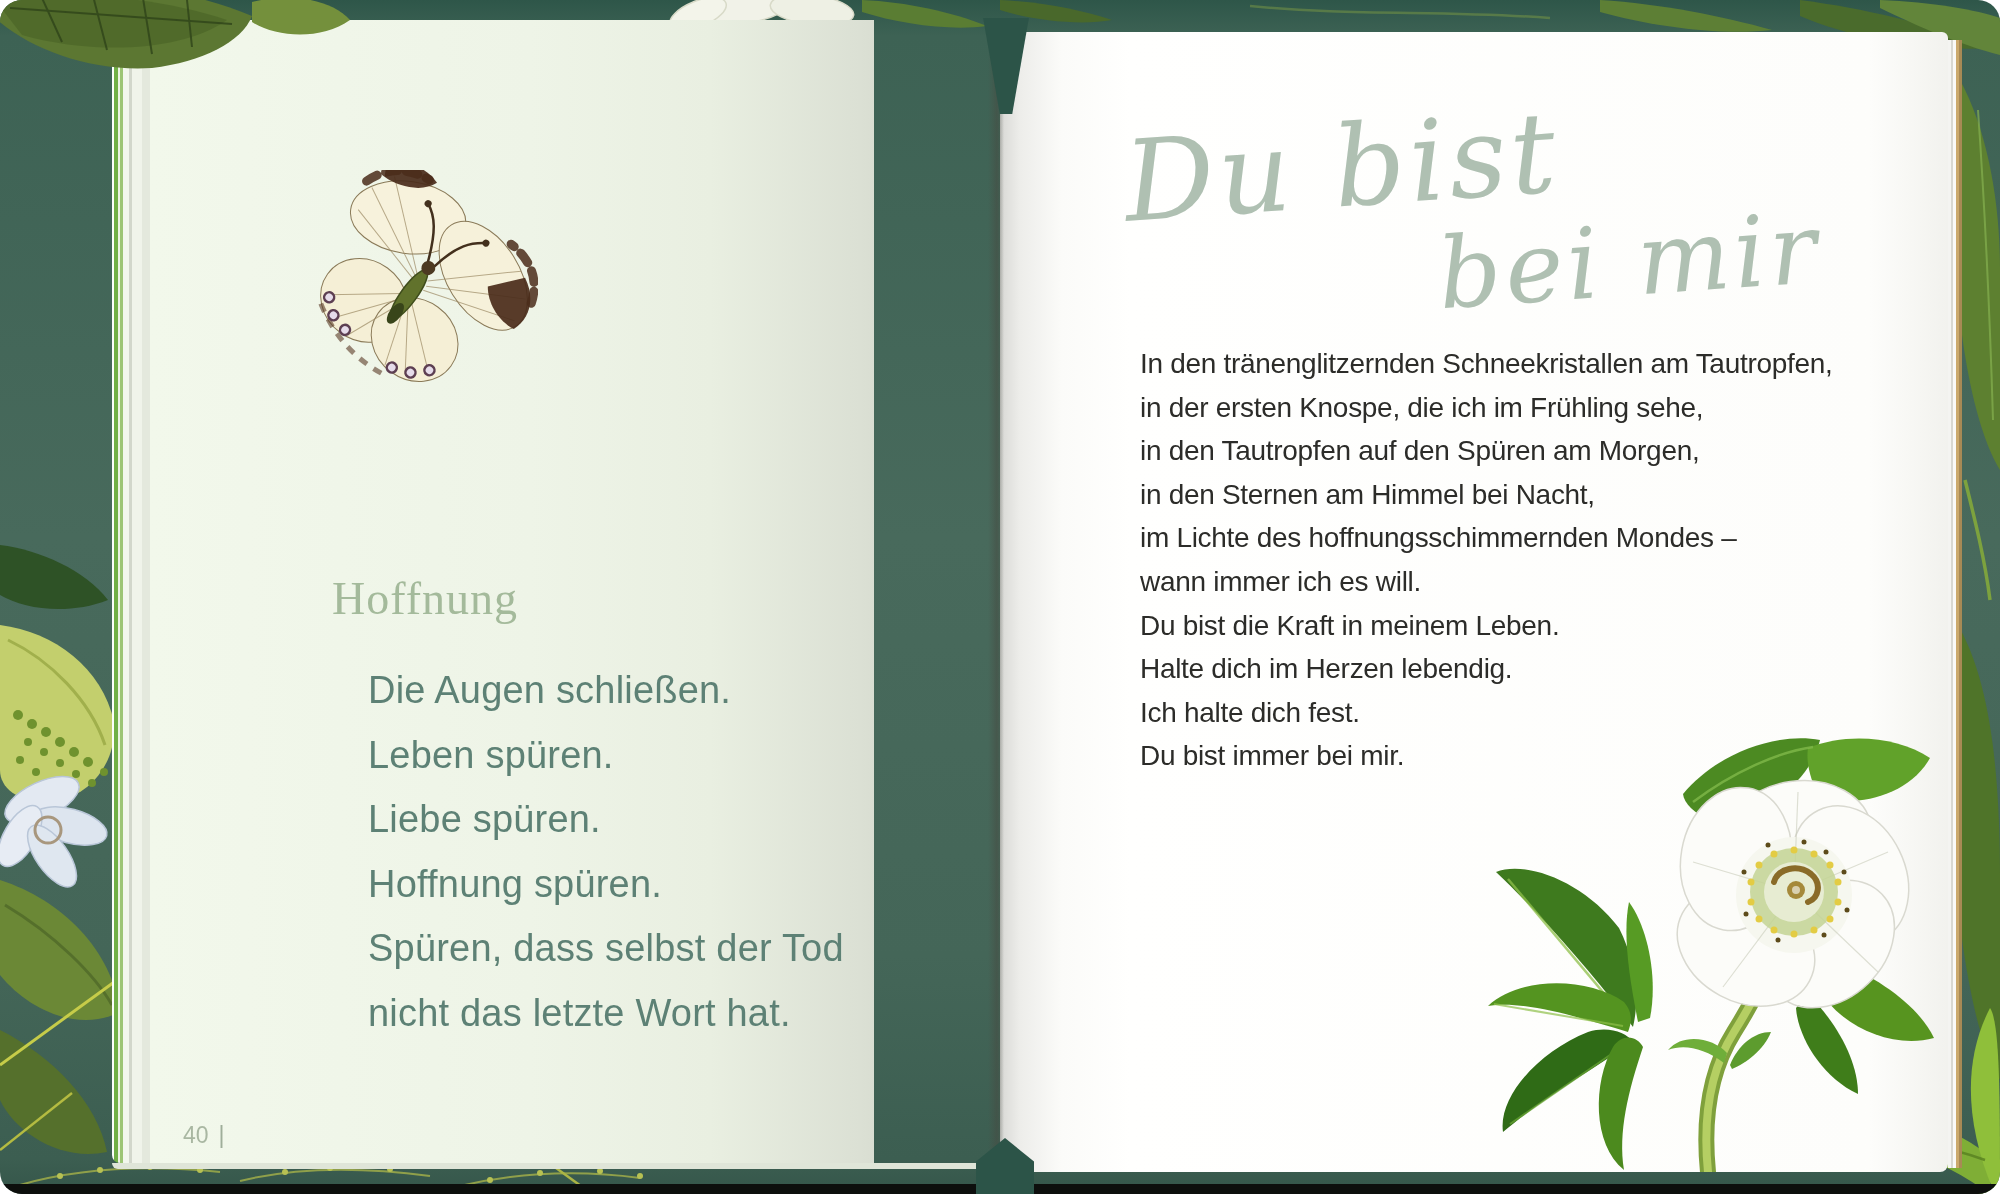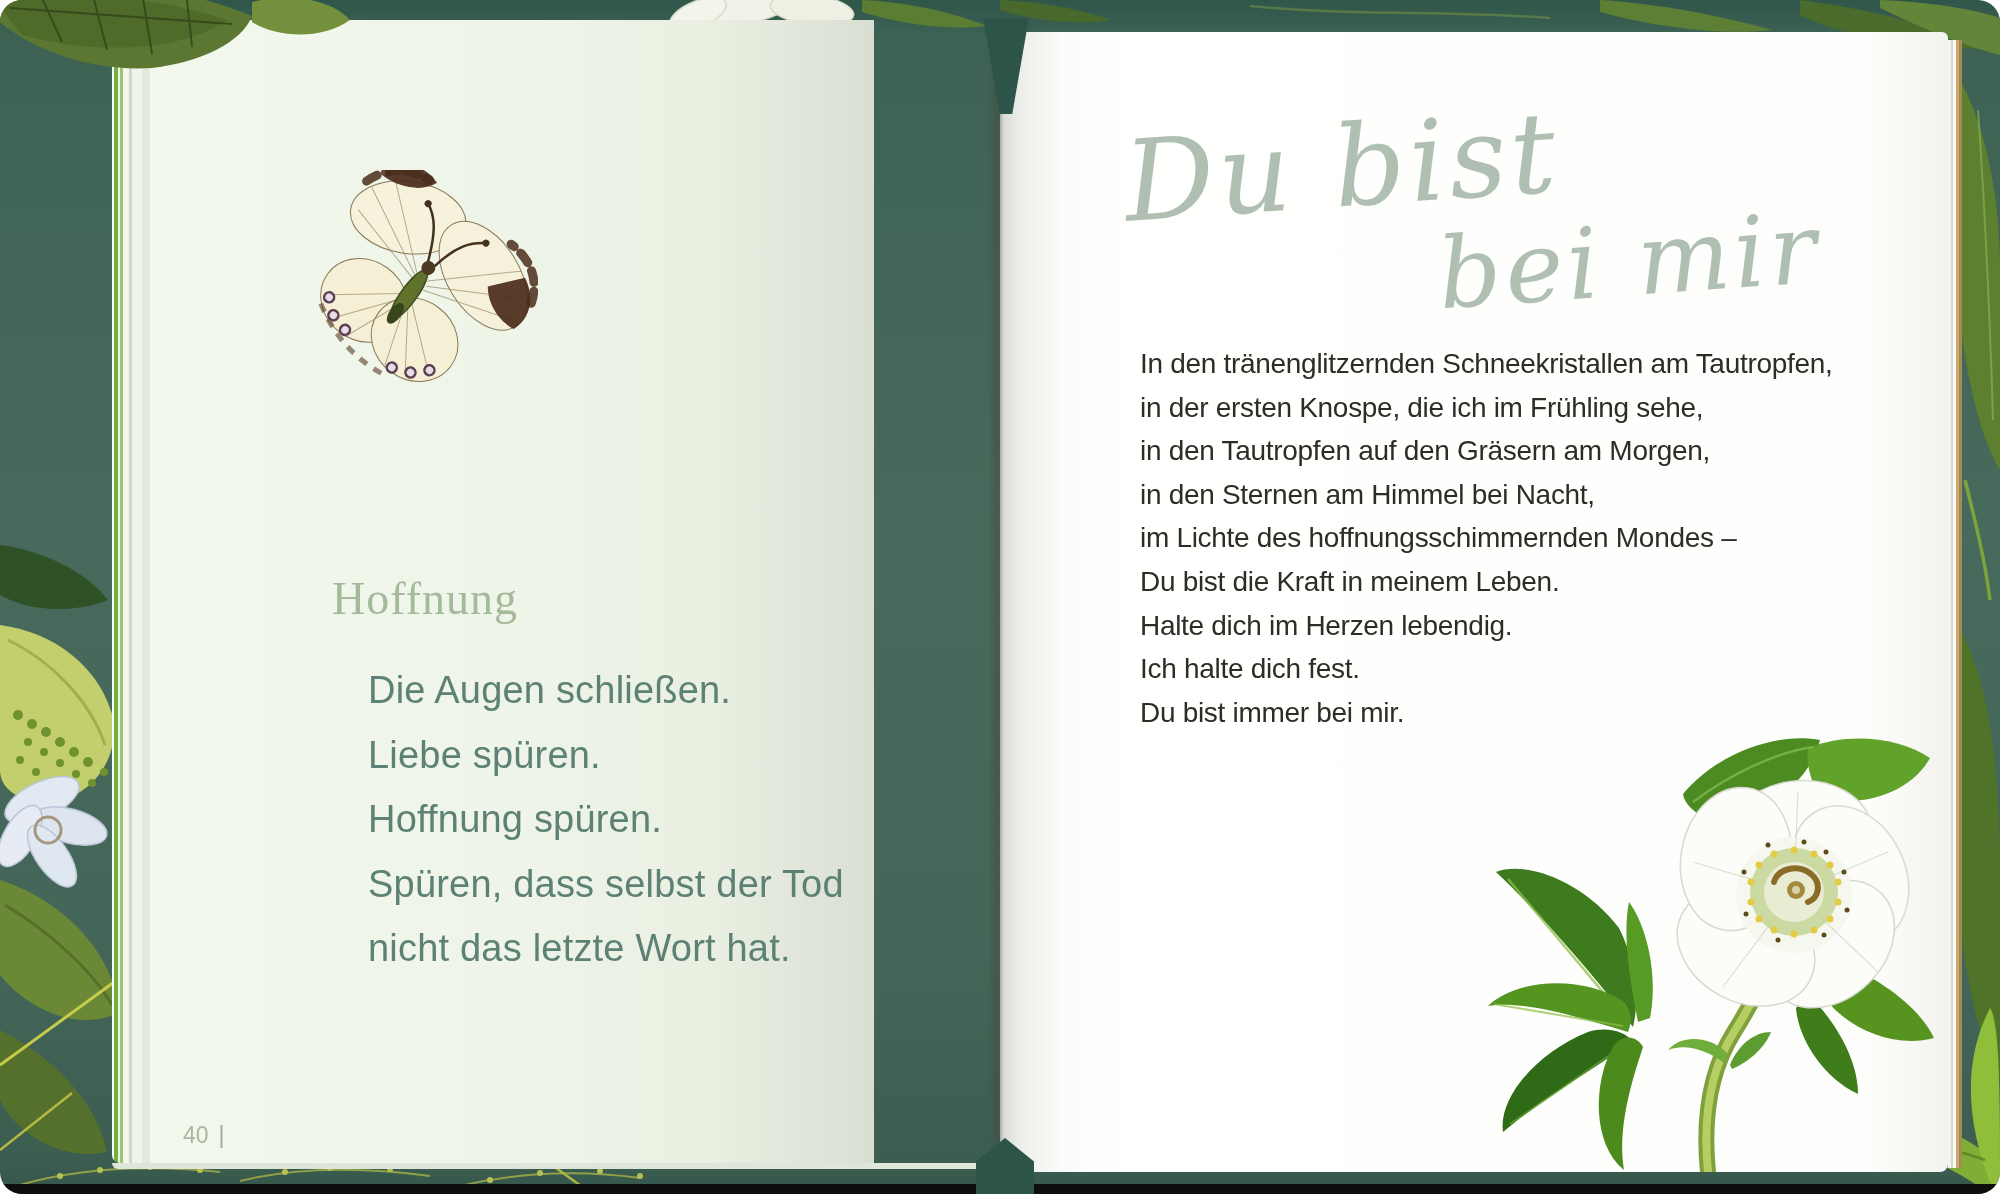--- a/index.html
+++ b/index.html
@@ -186,41 +186,43 @@
         <path d="M125,89 C131,58 141,48 153,40" stroke="#43301d" stroke-width="2.5" fill="none"></path>
         <circle cx="83" cy="42" r="3.5" fill="#43301d"></circle>
           <circle cx="153" cy="40" r="3.5" fill="#43301d"></circle>
       </g>
     </svg>
 
     <div class="left-title">Hoffnung</div>
 
     <div class="left-poem">
         <div class="line">Die Augen schließen.</div>
+        <div class="line">Leben spüren.</div>
         <div class="line">Liebe spüren.</div>
         <div class="line">Hoffnung spüren.</div>
         <div class="line">Spüren, dass selbst der Tod</div>
         <div class="line">nicht das letzte Wort hat.</div>
       </div>
 
     <div class="pagenum">
       <span>40</span><span class="bar">|</span>
     </div>
   </div>
 
   <div class="right-page">
     <div class="script-line1">Du bist</div>
     <div class="script-line2">bei mir</div>
 
     <div class="right-poem">
         <div class="line">In den tränenglitzernden Schneekristallen am Tautropfen,</div>
         <div class="line">in der ersten Knospe, die ich im Frühling sehe,</div>
-        <div class="line">in den Tautropfen auf den Gräsern am Morgen,</div>
+        <div class="line">in den Tautropfen auf den Spüren am Morgen,</div>
         <div class="line">in den Sternen am Himmel bei Nacht,</div>
         <div class="line">im Lichte des hoffnungsschimmernden Mondes –</div>
+        <div class="line">wann immer ich es will.</div>
         <div class="line">Du bist die Kraft in meinem Leben.</div>
         <div class="line">Halte dich im Herzen lebendig.</div>
         <div class="line">Ich halte dich fest.</div>
         <div class="line">Du bist immer bei mir.</div>
       </div>
 
     <svg class="hellebore" width="470" height="440" viewBox="0 0 470 440">
 
       <path d="M205,62 C240,20 300,0 342,8 C332,52 282,86 232,89 C216,81 206,71 205,62 Z" fill="#4c8a22"></path>
       <path d="M330,16 C370,0 420,5 452,26 C432,62 382,76 342,66 C331,46 328,28 330,16 Z" fill="#61a22a"></path>

